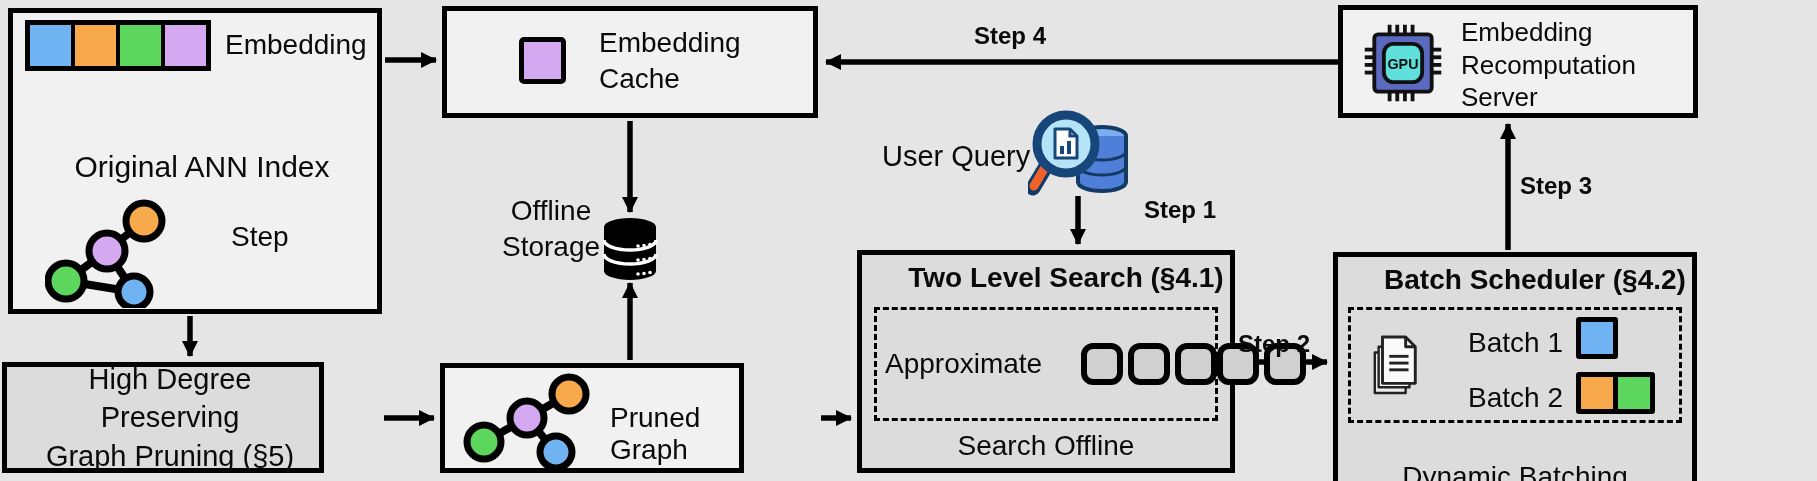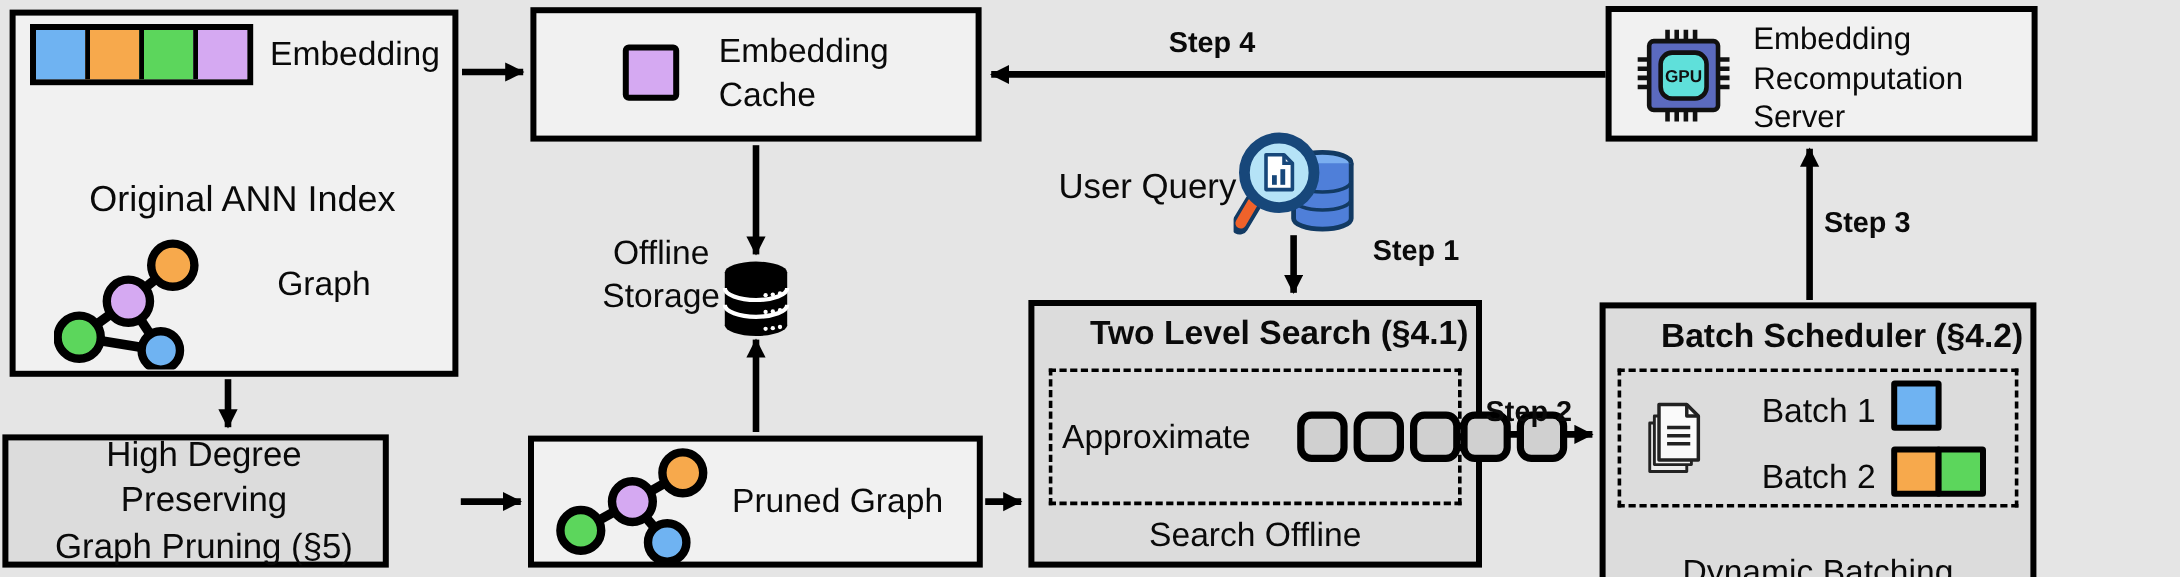--- a/index.html
+++ b/index.html
@@ -92,21 +92,21 @@
         <line x1="62" y1="55" x2="89" y2="96"></line>
         <line x1="21" y1="85" x2="89" y2="96"></line>
       </g>
       <g stroke="#000" stroke-width="7">
         <circle cx="99" cy="25" r="18" fill="#f7a94c"></circle>
         <circle cx="62" cy="55" r="18" fill="#d5a9f2"></circle>
         <circle cx="21" cy="85" r="18" fill="#5cd65c"></circle>
         <circle cx="89" cy="96" r="16" fill="#6fb3f2"></circle>
       </g>
     </svg>
-    <div class="abs" style="left:218px; top:208px; font-size:28px;">Graph</div>
+    <div class="abs" style="left:218px; top:208px; font-size:28px;">Step</div>
   </div>
 
   <div class="box light" style="left:442px; top:6px; width:376px; height:112px;">
     <div class="cache-swatch" style="left:72px; top:26px;">
         <span class="ccell" style="background: rgb(213, 169, 242);"></span>
       </div>
     <div class="abs multiline" style="left:152px; top:14px; font-size:28px; line-height:1.3;">Embedding
 Cache</div>
   </div>
 
@@ -229,21 +229,21 @@
     <div class="caption">Dynamic Batching</div>
   </div>
   <div class="steplabel" style="left:1520px; top:172px;">Step 3</div>
   <div class="steplabel" style="left:955px; top:22px; width:110px; text-align:center;">Step 4</div>
 
   <div class="box gray" style="left:2px; top:362px; width:322px; height:111px; display:flex; align-items:center; justify-content:center;">
     <div class="bold multiline" style="text-align:center; font-size:29px; line-height:1.32;">High Degree Preserving
 Graph Pruning (§5)</div>
   </div>
 
-  <div class="box light" style="left:440px; top:363px; width:379px; height:110px;">
+  <div class="box light" style="left:440px; top:363px; width:304px; height:110px;">
     <svg class="abs" style="left:18px; top:4px;" width="152" height="98" viewBox="0 0 152 98">
       <g stroke="#000" stroke-width="8">
         <line x1="64" y1="46" x2="106" y2="22"></line>
         <line x1="64" y1="46" x2="21" y2="70"></line>
         <line x1="64" y1="46" x2="93" y2="80"></line>
       </g>
       <g stroke="#000" stroke-width="7">
         <circle cx="106" cy="22" r="17" fill="#f7a94c"></circle>
         <circle cx="64" cy="46" r="17" fill="#d5a9f2"></circle>
         <circle cx="21" cy="70" r="17" fill="#5cd65c"></circle>

